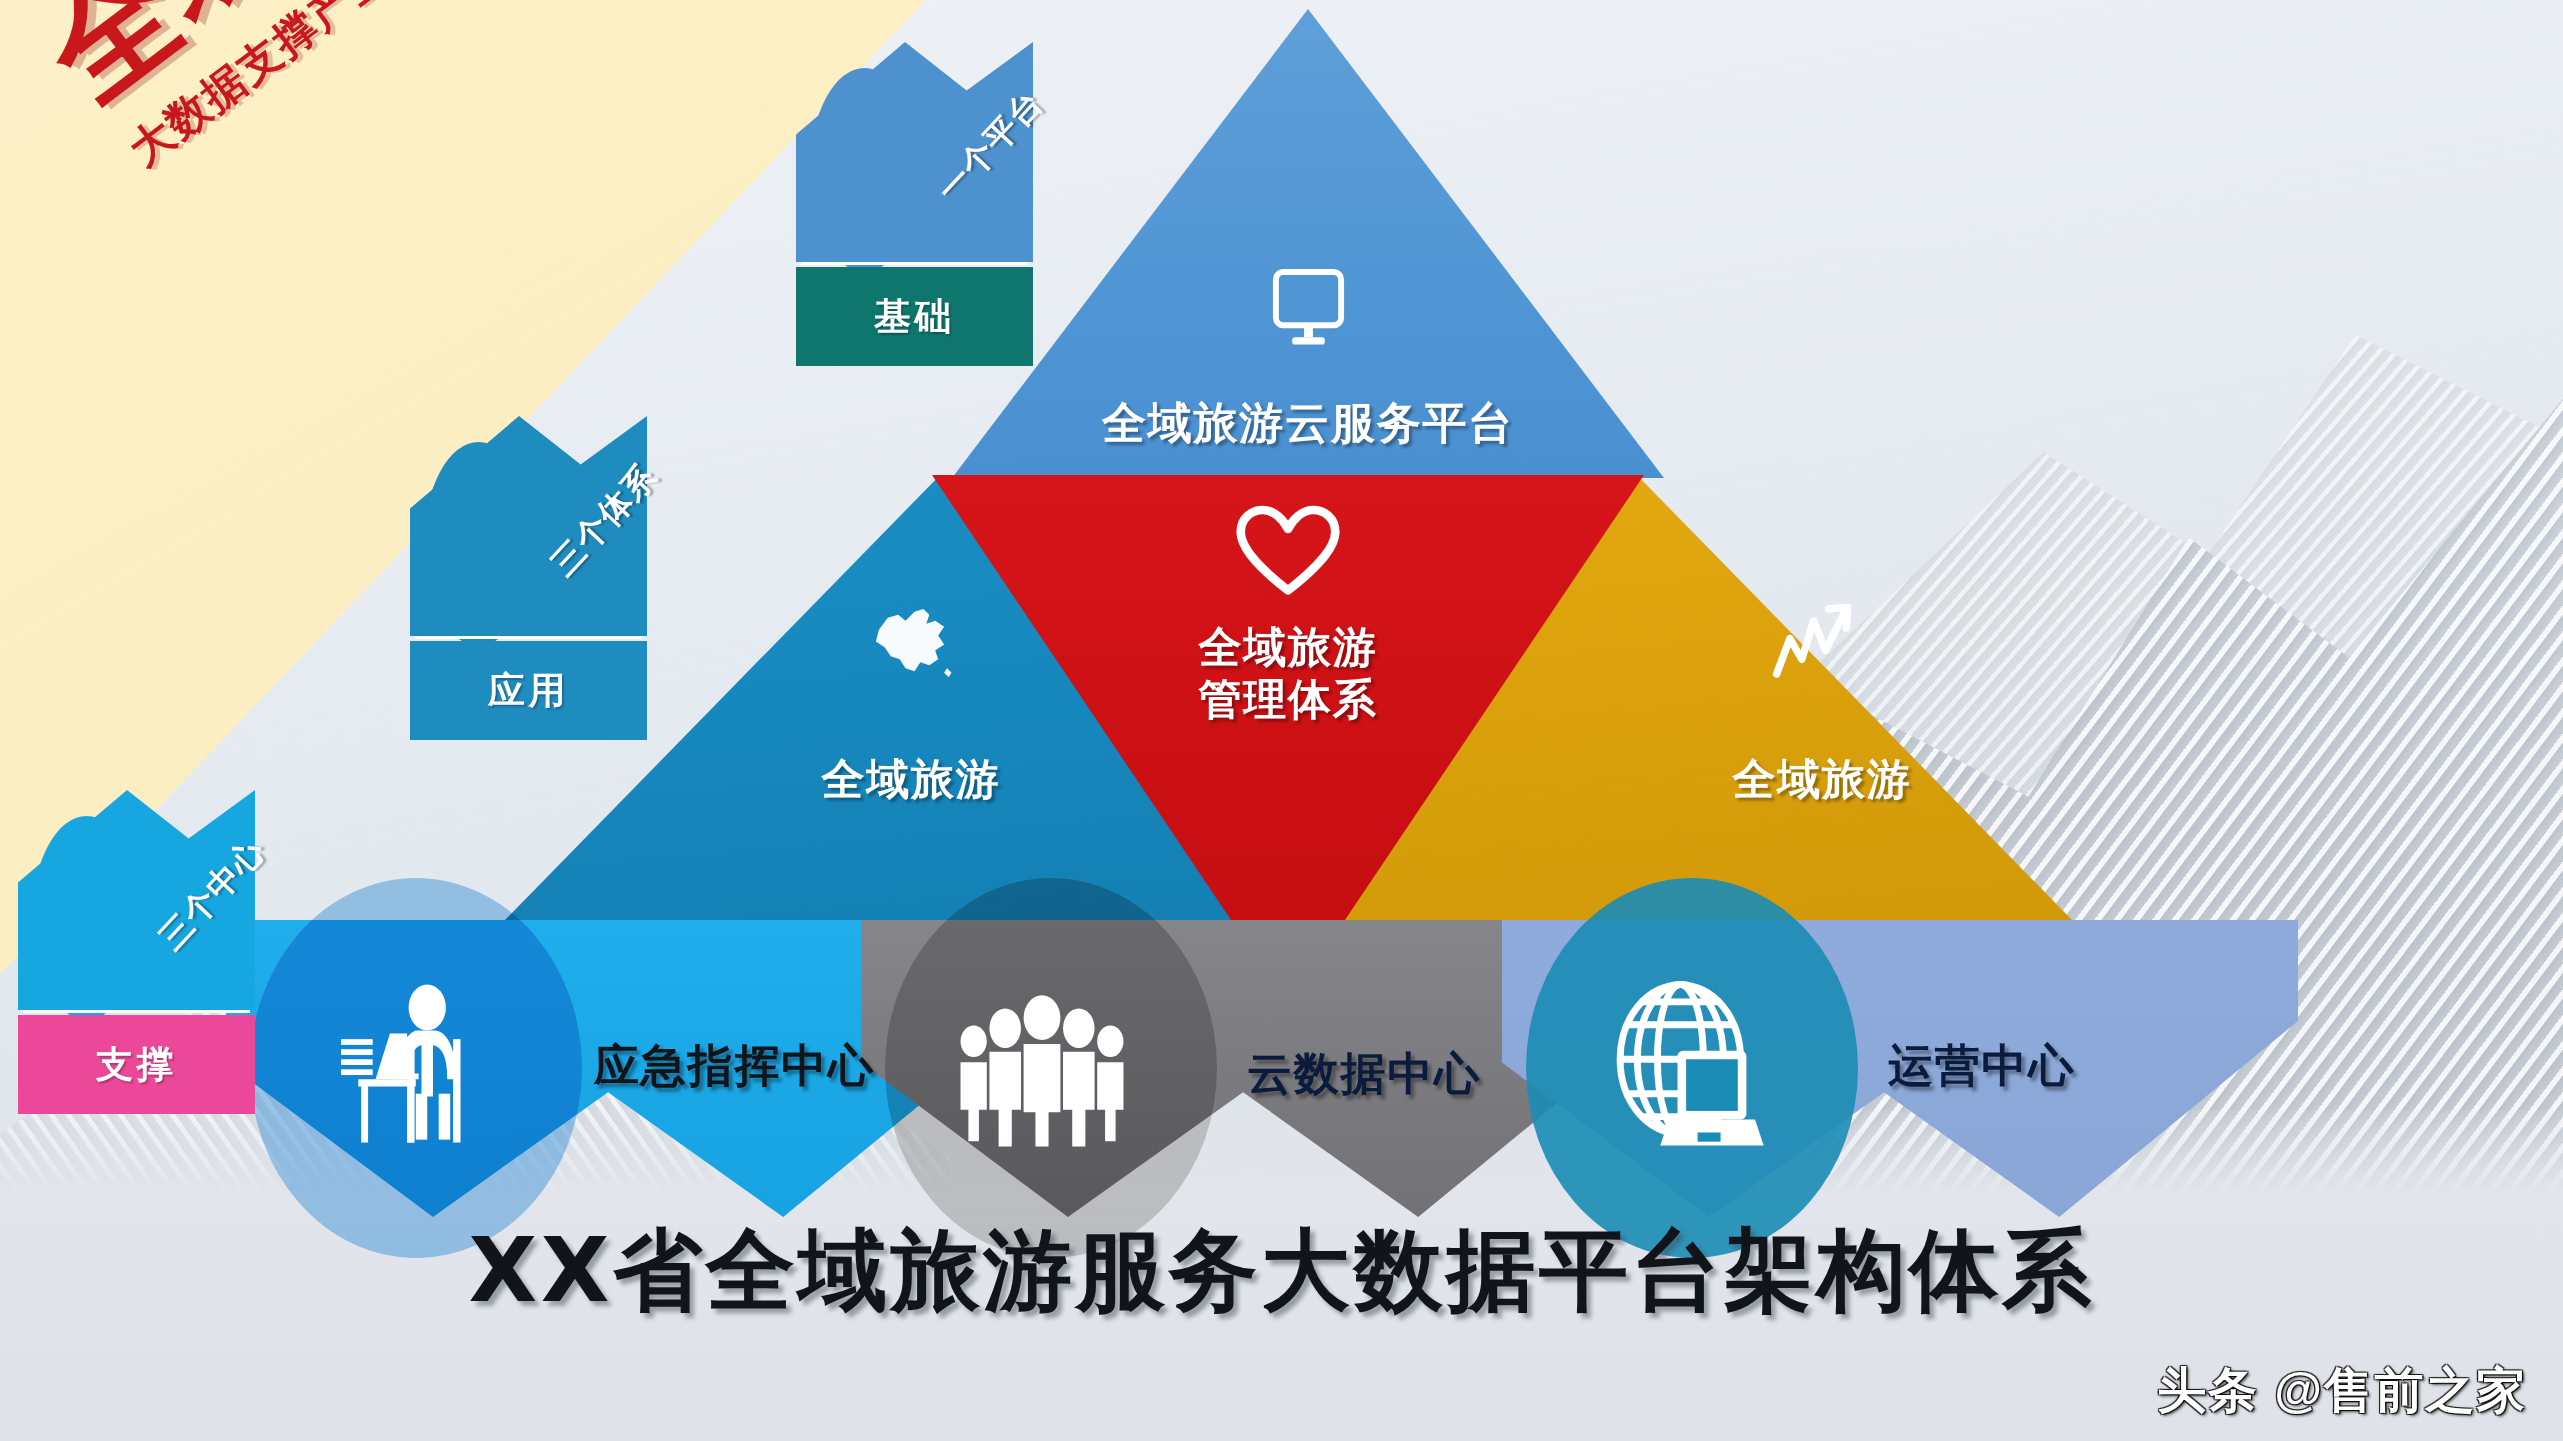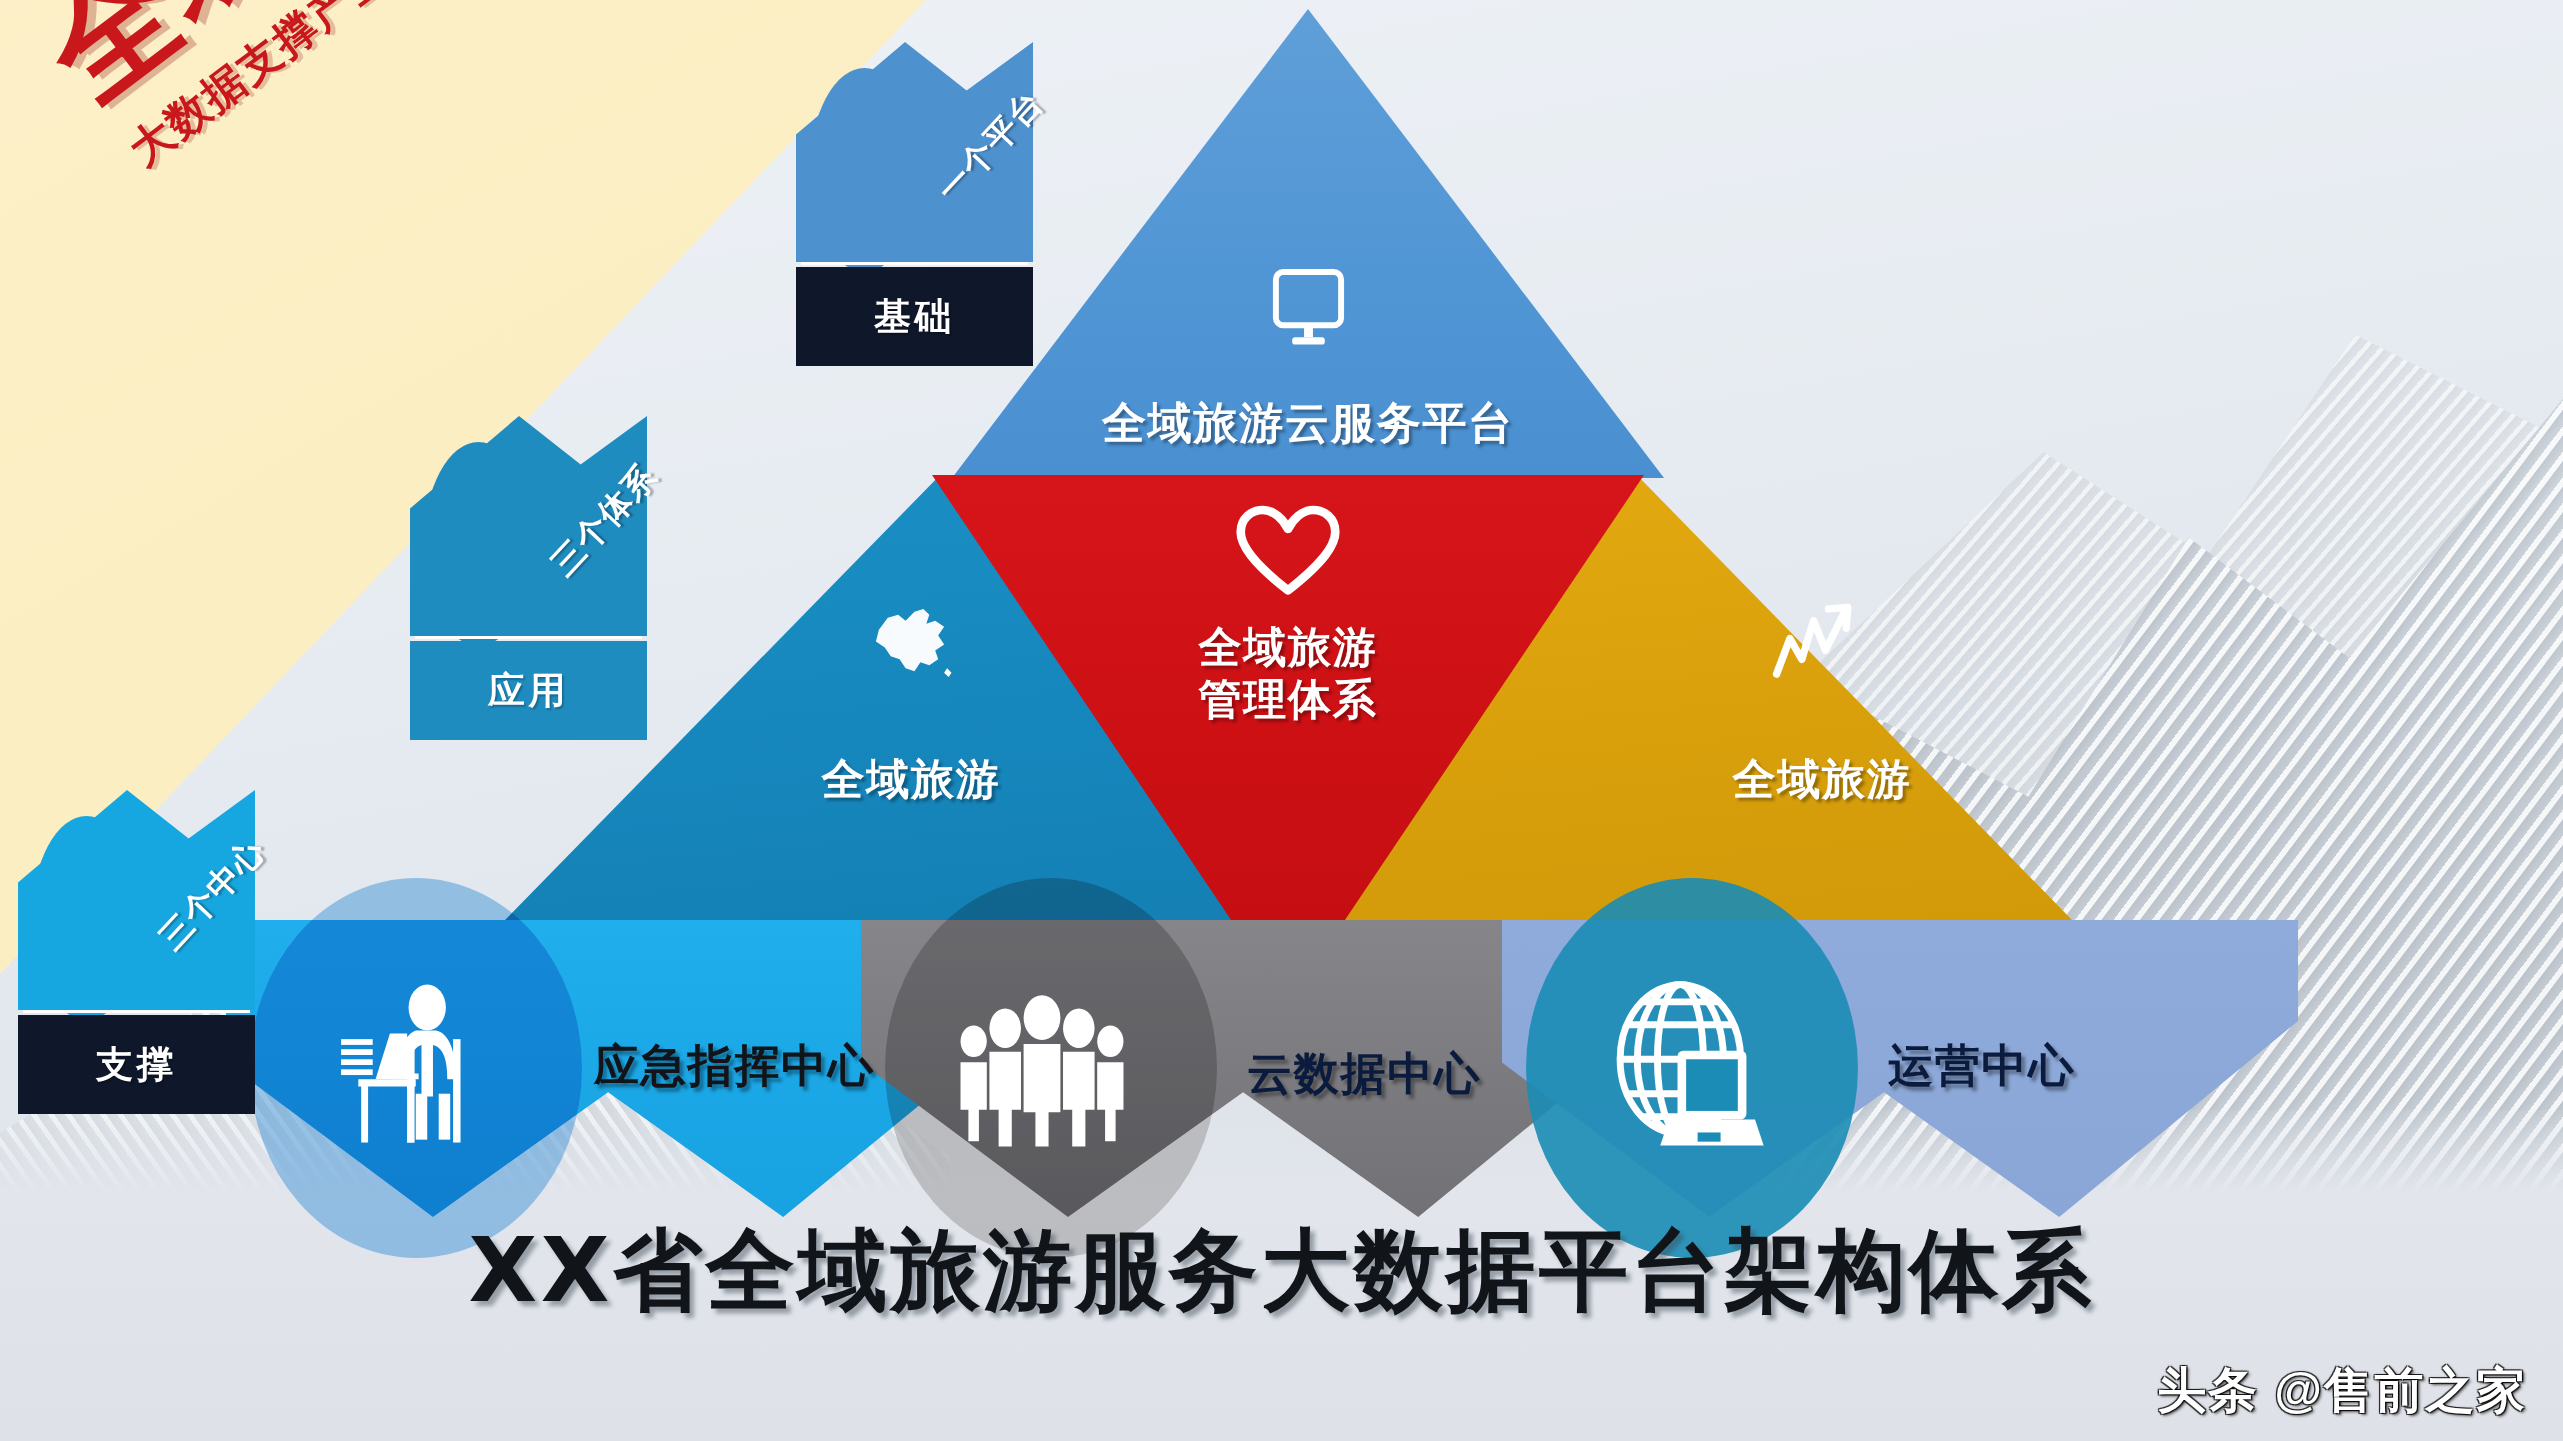--- a/index.html
+++ b/index.html
@@ -203,21 +203,21 @@
   <div class="title-sub">大数据支撑产业发展 “133” 规划</div>
 </div>
 
 <div class="badge" id="badge-0">
   <div class="badge-body">
     <div class="badge-top" style="background: rgb(78, 145, 207);"></div>
     <div class="badge-ring" style="background: rgb(78, 145, 207);"></div>
     <div class="badge-ring-hole" style="background: transparent; box-shadow: rgb(78, 145, 207) 0px 0px 0px 5937px; clip-path: circle(50%);"></div>
     <div class="badge-rot">一个平台</div>
     <div class="badge-divider"></div>
-    <div class="badge-bottom" style="background: #0f172a;">
+    <div class="badge-bottom" style="background: #0f766e;">
       <span class="badge-label">基础</span>
     </div>
   </div>
 </div>
 
 <div class="badge" id="badge-1">
   <div class="badge-body">
     <div class="badge-top" style="background: rgb(31, 140, 192);"></div>
     <div class="badge-ring" style="background: rgb(31, 140, 192);"></div>
     <div class="badge-ring-hole" style="background: transparent; box-shadow: rgb(31, 140, 192) 0px 0px 0px 5937px; clip-path: circle(50%);"></div>
@@ -229,21 +229,21 @@
   </div>
 </div>
 
 <div class="badge" id="badge-2">
   <div class="badge-body">
     <div class="badge-top" style="background: rgb(23, 167, 224);"></div>
     <div class="badge-ring" style="background: rgb(23, 167, 224);"></div>
     <div class="badge-ring-hole" style="background: transparent; box-shadow: rgb(23, 167, 224) 0px 0px 0px 5937px; clip-path: circle(50%);"></div>
     <div class="badge-rot">三个中心</div>
     <div class="badge-divider"></div>
-    <div class="badge-bottom" style="background: #0f172a;">
+    <div class="badge-bottom" style="background: #ec4899;">
       <span class="badge-label">支撑</span>
     </div>
   </div>
 </div>
 
 <div id="pyramid">
 
   <div class="shape" id="apex">
     <svg class="icon" width="89" height="83" viewBox="0 0 60 56">
       <rect x="8" y="2" width="44" height="36" rx="5" ry="5" fill="none" stroke="#ffffff" stroke-width="4"></rect>

